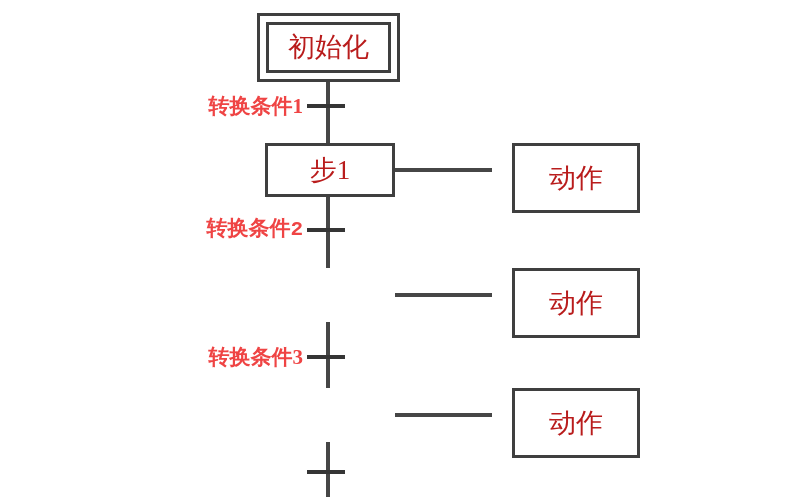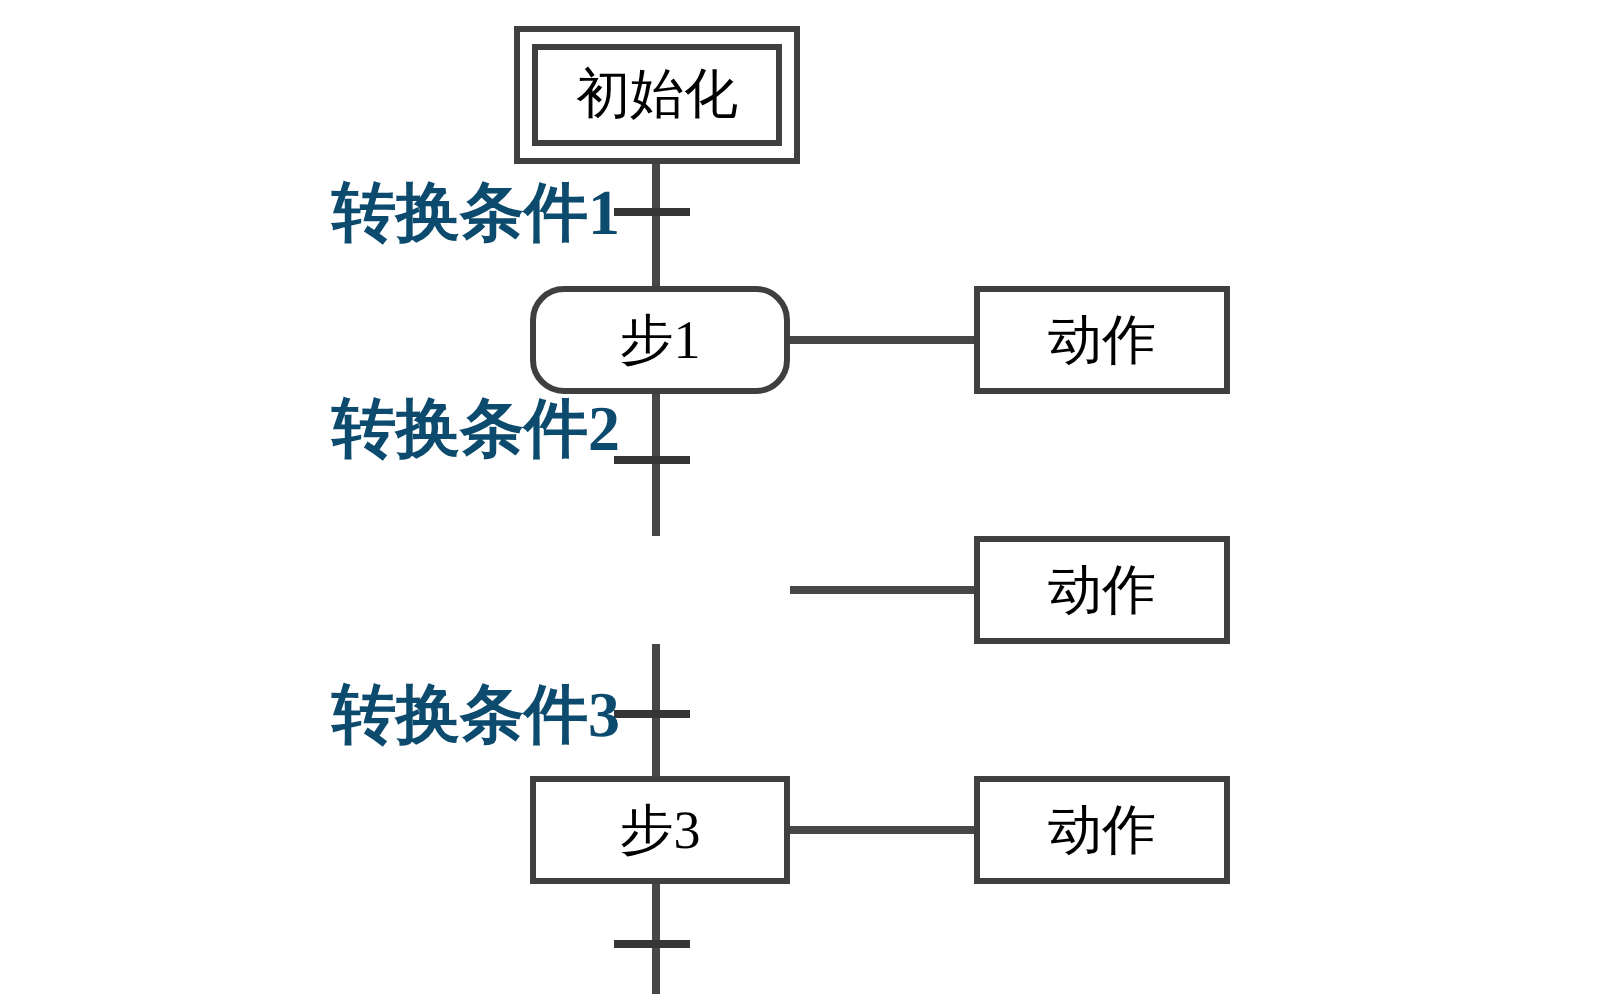--- a/index.html
+++ b/index.html
@@ -4,44 +4,44 @@
 <style>
   html,body { margin:0; padding:0; background:#fff; }
   .canvas {
     position:relative; width:800px; height:500px; background:#ffffff;
     font-family:"Liberation Serif","DejaVu Serif",serif; overflow:hidden;
   }
   .box {
     position:absolute; box-sizing:border-box;
     border:3px solid #3f3f3f; background:#ffffff;
     display:flex; align-items:center; justify-content:center;
-    color:#000000; font-size:27px; line-height:1; white-space:nowrap;
+    color:#b91c1c; font-size:27px; line-height:1; white-space:nowrap;
   }
   .init-outer { left:257px; top:13px; width:143px; height:69px; }
   .init-inner { position:absolute; inset:6px; border:3px solid #3f3f3f;
     display:flex; align-items:center; justify-content:center; }
   .step   { left:265px; width:130px; height:54px; }
-  .action { left:487px; width:128px; height:54px;font-family:Liberation Serif, serif; }
-  .step-1 { top:143px;border-radius:17px; } .step-2 { top:268px; } .step-3 { top:388px; }
+  .action { left:512px; width:128px; height:70px;font-family:Liberation Serif, serif; }
+  .step-1 { top:143px; } .step-2 { top:268px; } .step-3 { top:388px; }
   .action-1 { top:143px; } .action-2 { top:268px; } .action-3 { top:388px; }
   .vline { position:absolute; left:326px; width:4px; background:#464646; }
   .v-1 { top:82px;  height:61px; }
   .v-2 { top:197px; height:71px; }
   .v-3 { top:322px; height:66px; }
   .v-4 { top:442px; height:55px; }
   .tick { position:absolute; left:307px; width:38px; height:4px; background:#353535; }
   .tick-1 { top:104px; } .tick-2 { top:228px; } .tick-3 { top:355px; } .tick-4 { top:470px; }
   .hconn { position:absolute; left:395px; width:97px; height:4px; background:#464646; }
   .h-1 { top:168px; } .h-2 { top:293px; } .h-3 { top:413px; }
   .tlabel {
     position:absolute; left:166px; width:137px; height:28px;
-    text-align:right; font-size:32px; line-height:28px; font-weight:bold;
-    color:#0c4a6e; white-space:nowrap;
+    text-align:right; font-size:21px; line-height:28px; font-weight:bold;
+    color:#ef4444; white-space:nowrap;
   }
-  .tl-1 { top:92px; } .tl-2 { top:200px; } .tl-3 { top:343px; } .tl-4 { top:458px; }
+  .tl-1 { top:92px; } .tl-2 { top:216px;font-family:Liberation Mono, monospace; } .tl-3 { top:343px; } .tl-4 { top:458px; }
 </style>
 </head>
 <body>
 
 <div class="canvas">
 
   <div class="box init-outer">
     <div class="init-inner">
       <span>初始化</span>
     </div>
@@ -57,23 +57,20 @@
   <div class="tick tick-3"></div>
   <div class="tick tick-4"></div>
 
   <div class="tlabel tl-1">转换条件1</div>
   <div class="tlabel tl-2">转换条件2</div>
   <div class="tlabel tl-3">转换条件3</div>
 
   <div class="box step step-1">
     <span>步1</span>
   </div>
-  <div class="box step step-3">
-    <span>步3</span>
-  </div>
 
   <div class="hconn h-1"></div>
   <div class="hconn h-2"></div>
   <div class="hconn h-3"></div>
 
   <div class="box action action-1">
     <span>动作</span>
   </div>
   <div class="box action action-2">
     <span>动作</span>

